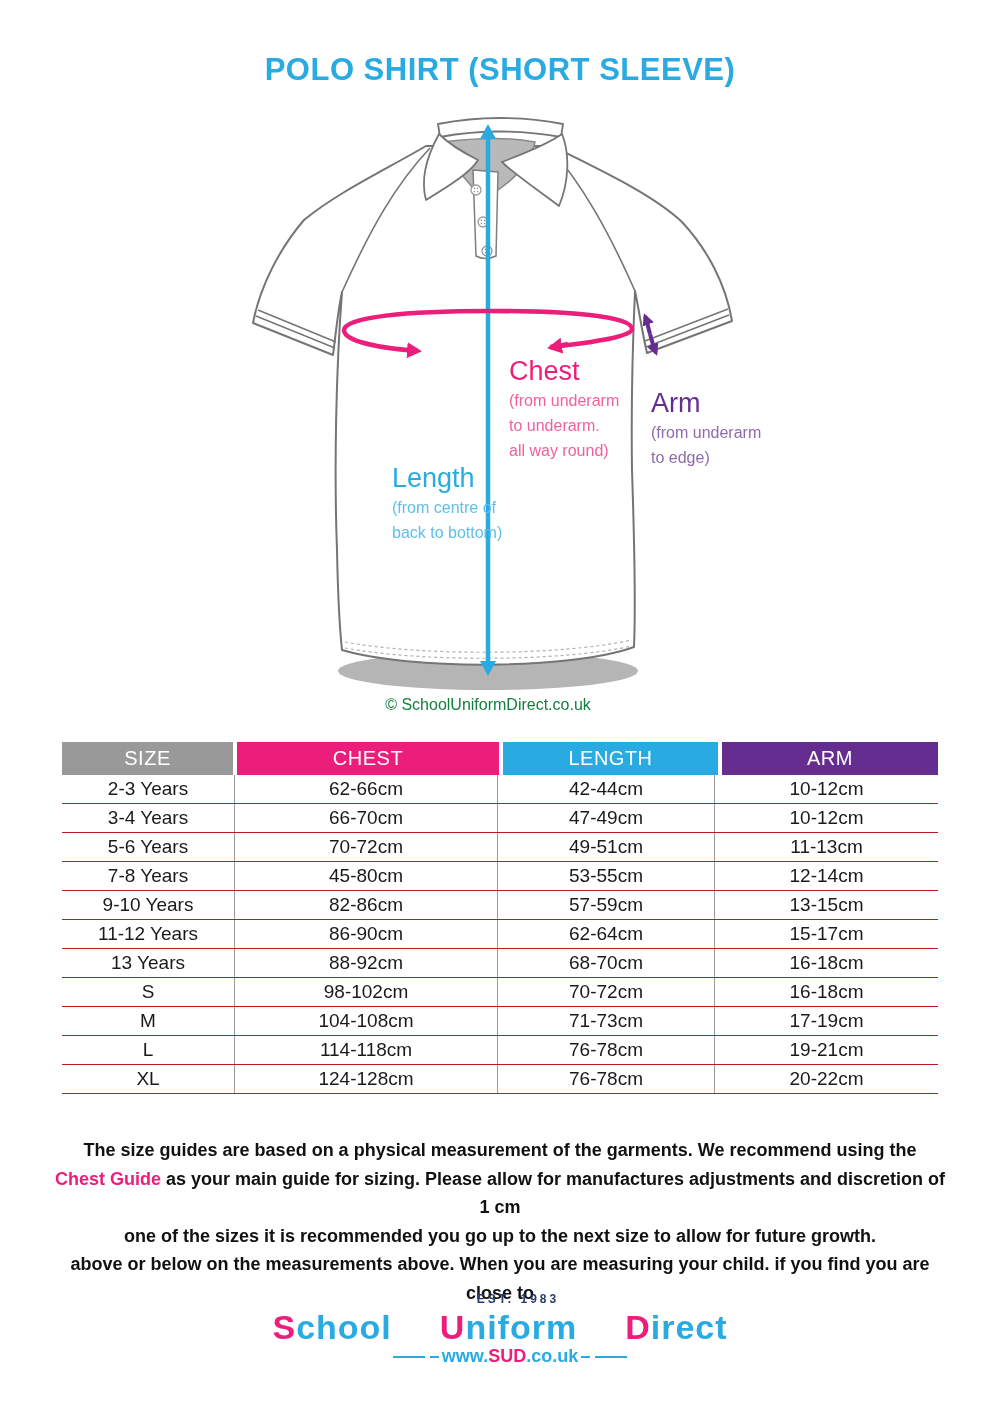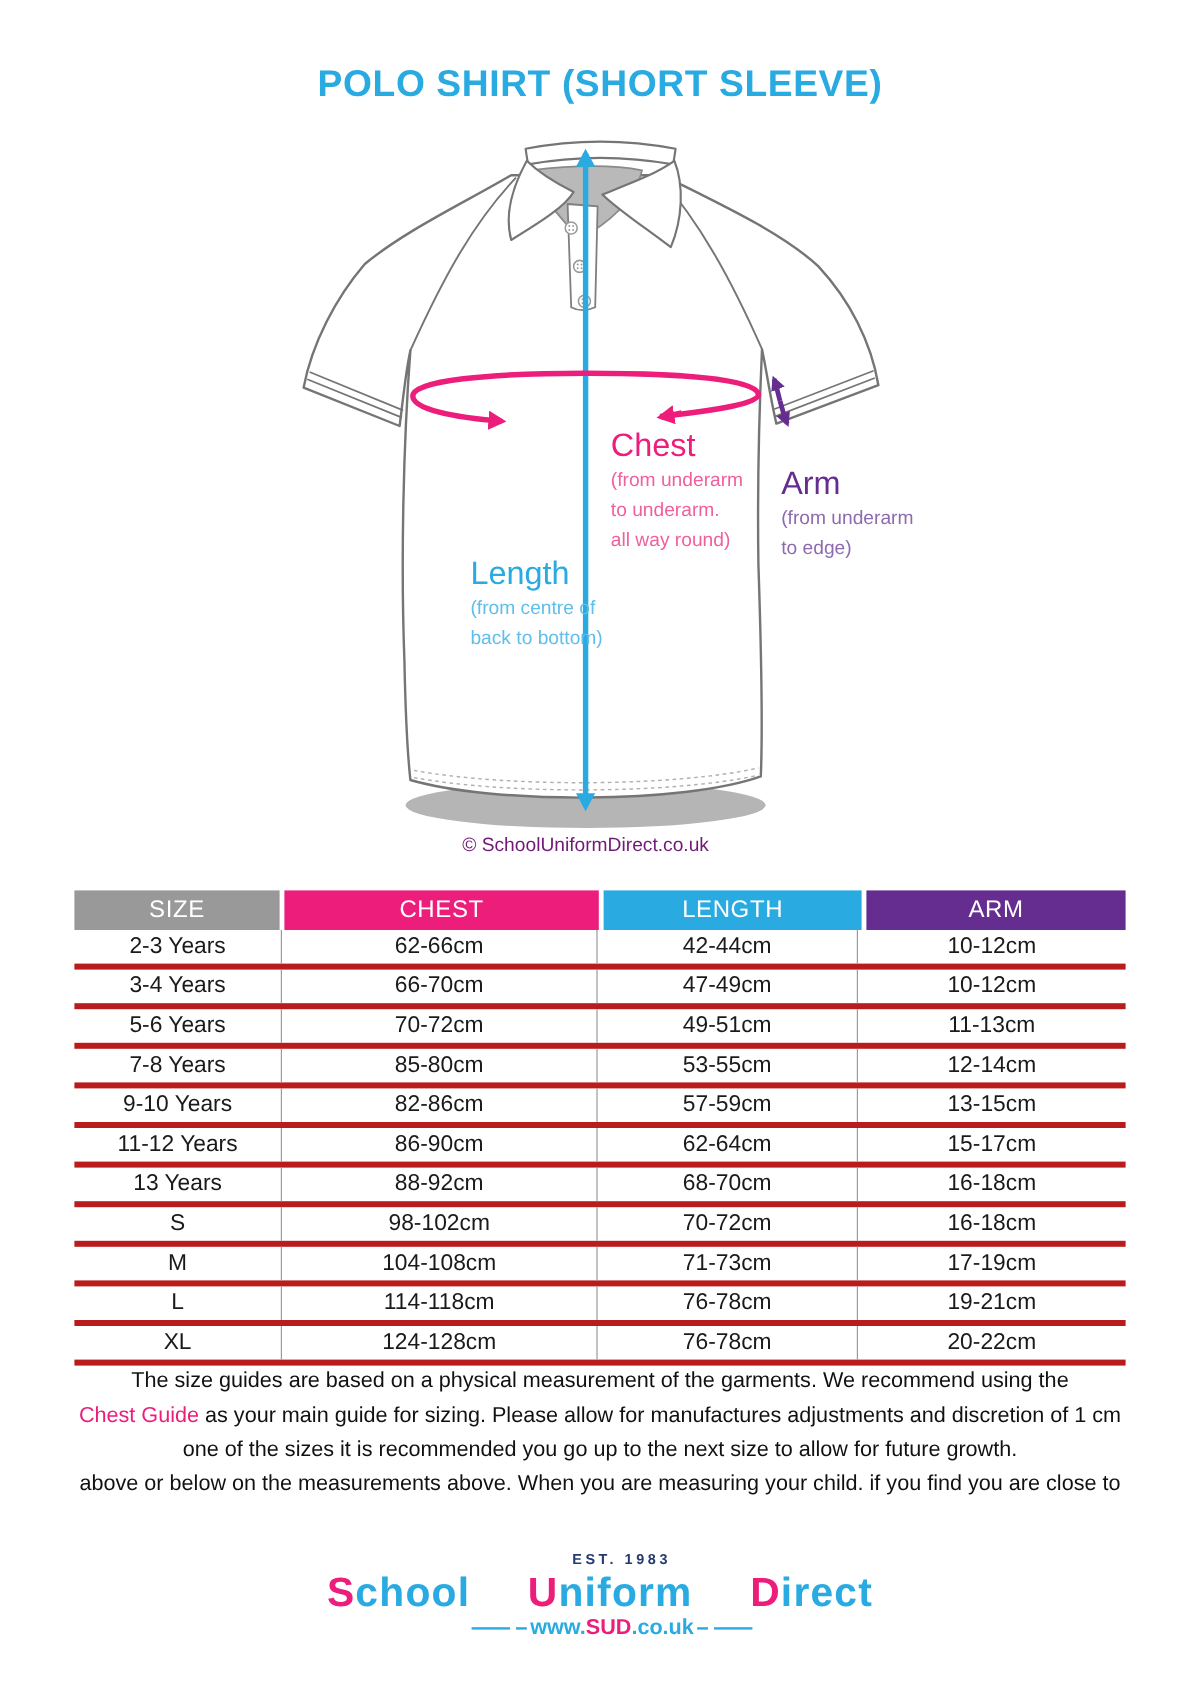--- a/index.html
+++ b/index.html
@@ -16,38 +16,38 @@
   .lbl-chest{left:509px;top:357px;}
   .lbl-chest .lbl-title{color:#EC1D7B;}
   .lbl-chest .lbl-sub{color:#F0609F;}
   .lbl-arm{left:651px;top:389px;}
   .lbl-arm .lbl-title{color:#662D91;}
   .lbl-arm .lbl-sub{color:#8E6AAE;}
   .lbl-length{left:392px;top:464px;}
   .lbl-length .lbl-title{color:#29ABE2;}
   .lbl-length .lbl-sub{color:#5FBEEA;}
   .copyright{position:absolute;top:696px;left:230px;width:516px;text-align:center;
-             font-size:16px;color:#701a75;}
+             font-size:16px;color:#15803d;}
   
   .size-table{position:absolute;left:62px;top:742px;width:876px;}
   .thead{display:flex;height:33px;}
   .th{color:#fff;font-size:20px;letter-spacing:0.5px;text-align:center;line-height:33px;}
   .th-size{width:171px;background:#999999;margin-right:4px;}
   .th-chest{width:262px;background:#EC1D7B;margin-right:4px;}
   .th-length{width:215px;background:#29ABE2;margin-right:4px;}
   .th-arm{width:216px;background:#662D91;}
-  .trow{display:flex;height:28px;border-bottom:5px solid #b91c1c;}
+  .trow{display:flex;height:28px;border-bottom:1px solid #b91c1c;}
   .td{font-size:19px;color:#1a1a1a;text-align:center;line-height:28px;}
   .td-size{width:172px;border-right:1px solid #9b9b9b;}
   .td-chest{width:262px;border-right:1px solid #9b9b9b;}
   .td-length{width:216px;border-right:1px solid #9b9b9b;}
   .td-arm{width:223px;}
   
   .footnote{position:absolute;top:1136px;left:50px;width:900px;text-align:center;
-            font-size:18px;line-height:28.5px;color:#111;}
+            font-size:18px;line-height:28.5px;color:#111;font-weight:bold;}
   .pink{color:#EC1D7B;}
   
   .logo{position:absolute;top:1292px;left:0;width:1000px;text-align:center;}
   .logo-est{font-size:12px;font-weight:bold;letter-spacing:3px;color:#253B6E;margin-bottom:3px;margin-left:36px;}
   .logo-name{font-size:34px;font-weight:bold;letter-spacing:1px;color:#29ABE2;line-height:36px;}
   .logo-name .word{margin:0 24px;}
   .logo-name .init{color:#EC1D7B;}
   .logo-url{margin-top:1px;display:flex;align-items:center;justify-content:center;
             font-size:18px;font-weight:bold;color:#29ABE2;padding-left:20px;}
   .rule{display:inline-block;height:2px;background:#29ABE2;}
@@ -192,21 +192,21 @@
       <div class="td td-arm">10-12cm</div>
     </div>
     <div class="trow">
       <div class="td td-size">5-6 Years</div>
       <div class="td td-chest">70-72cm</div>
       <div class="td td-length">49-51cm</div>
       <div class="td td-arm">11-13cm</div>
     </div>
     <div class="trow">
       <div class="td td-size">7-8 Years</div>
-      <div class="td td-chest">85-80cm</div>
+      <div class="td td-chest">45-80cm</div>
       <div class="td td-length">53-55cm</div>
       <div class="td td-arm">12-14cm</div>
     </div>
     <div class="trow">
       <div class="td td-size">9-10 Years</div>
       <div class="td td-chest">82-86cm</div>
       <div class="td td-length">57-59cm</div>
       <div class="td td-arm">13-15cm</div>
     </div>
     <div class="trow">

